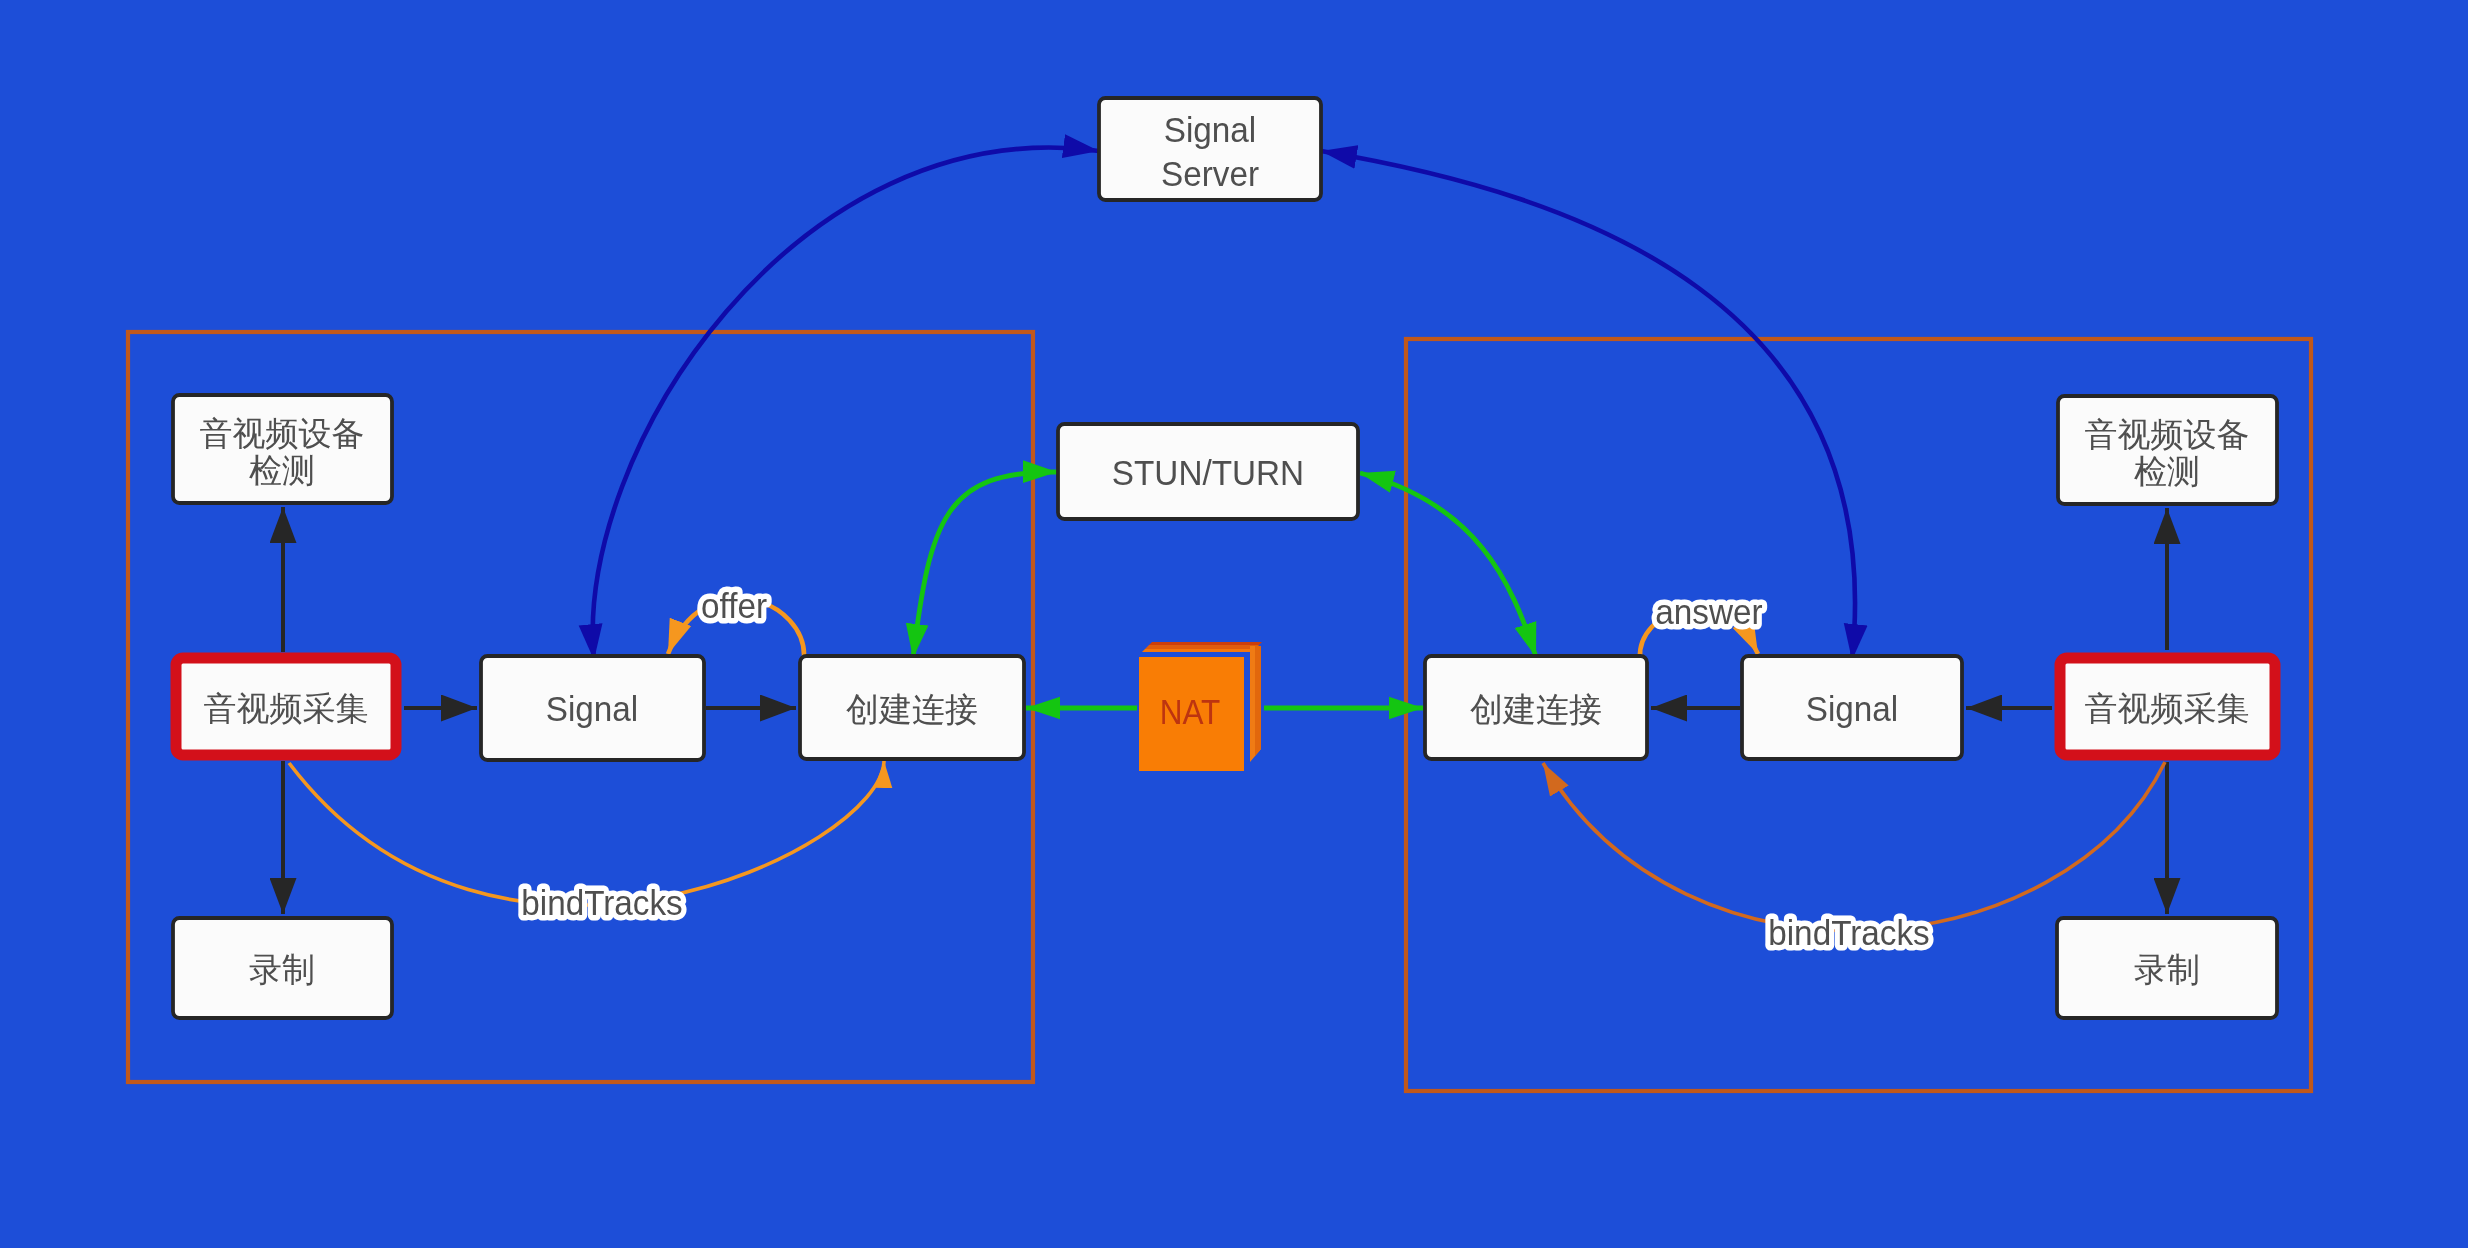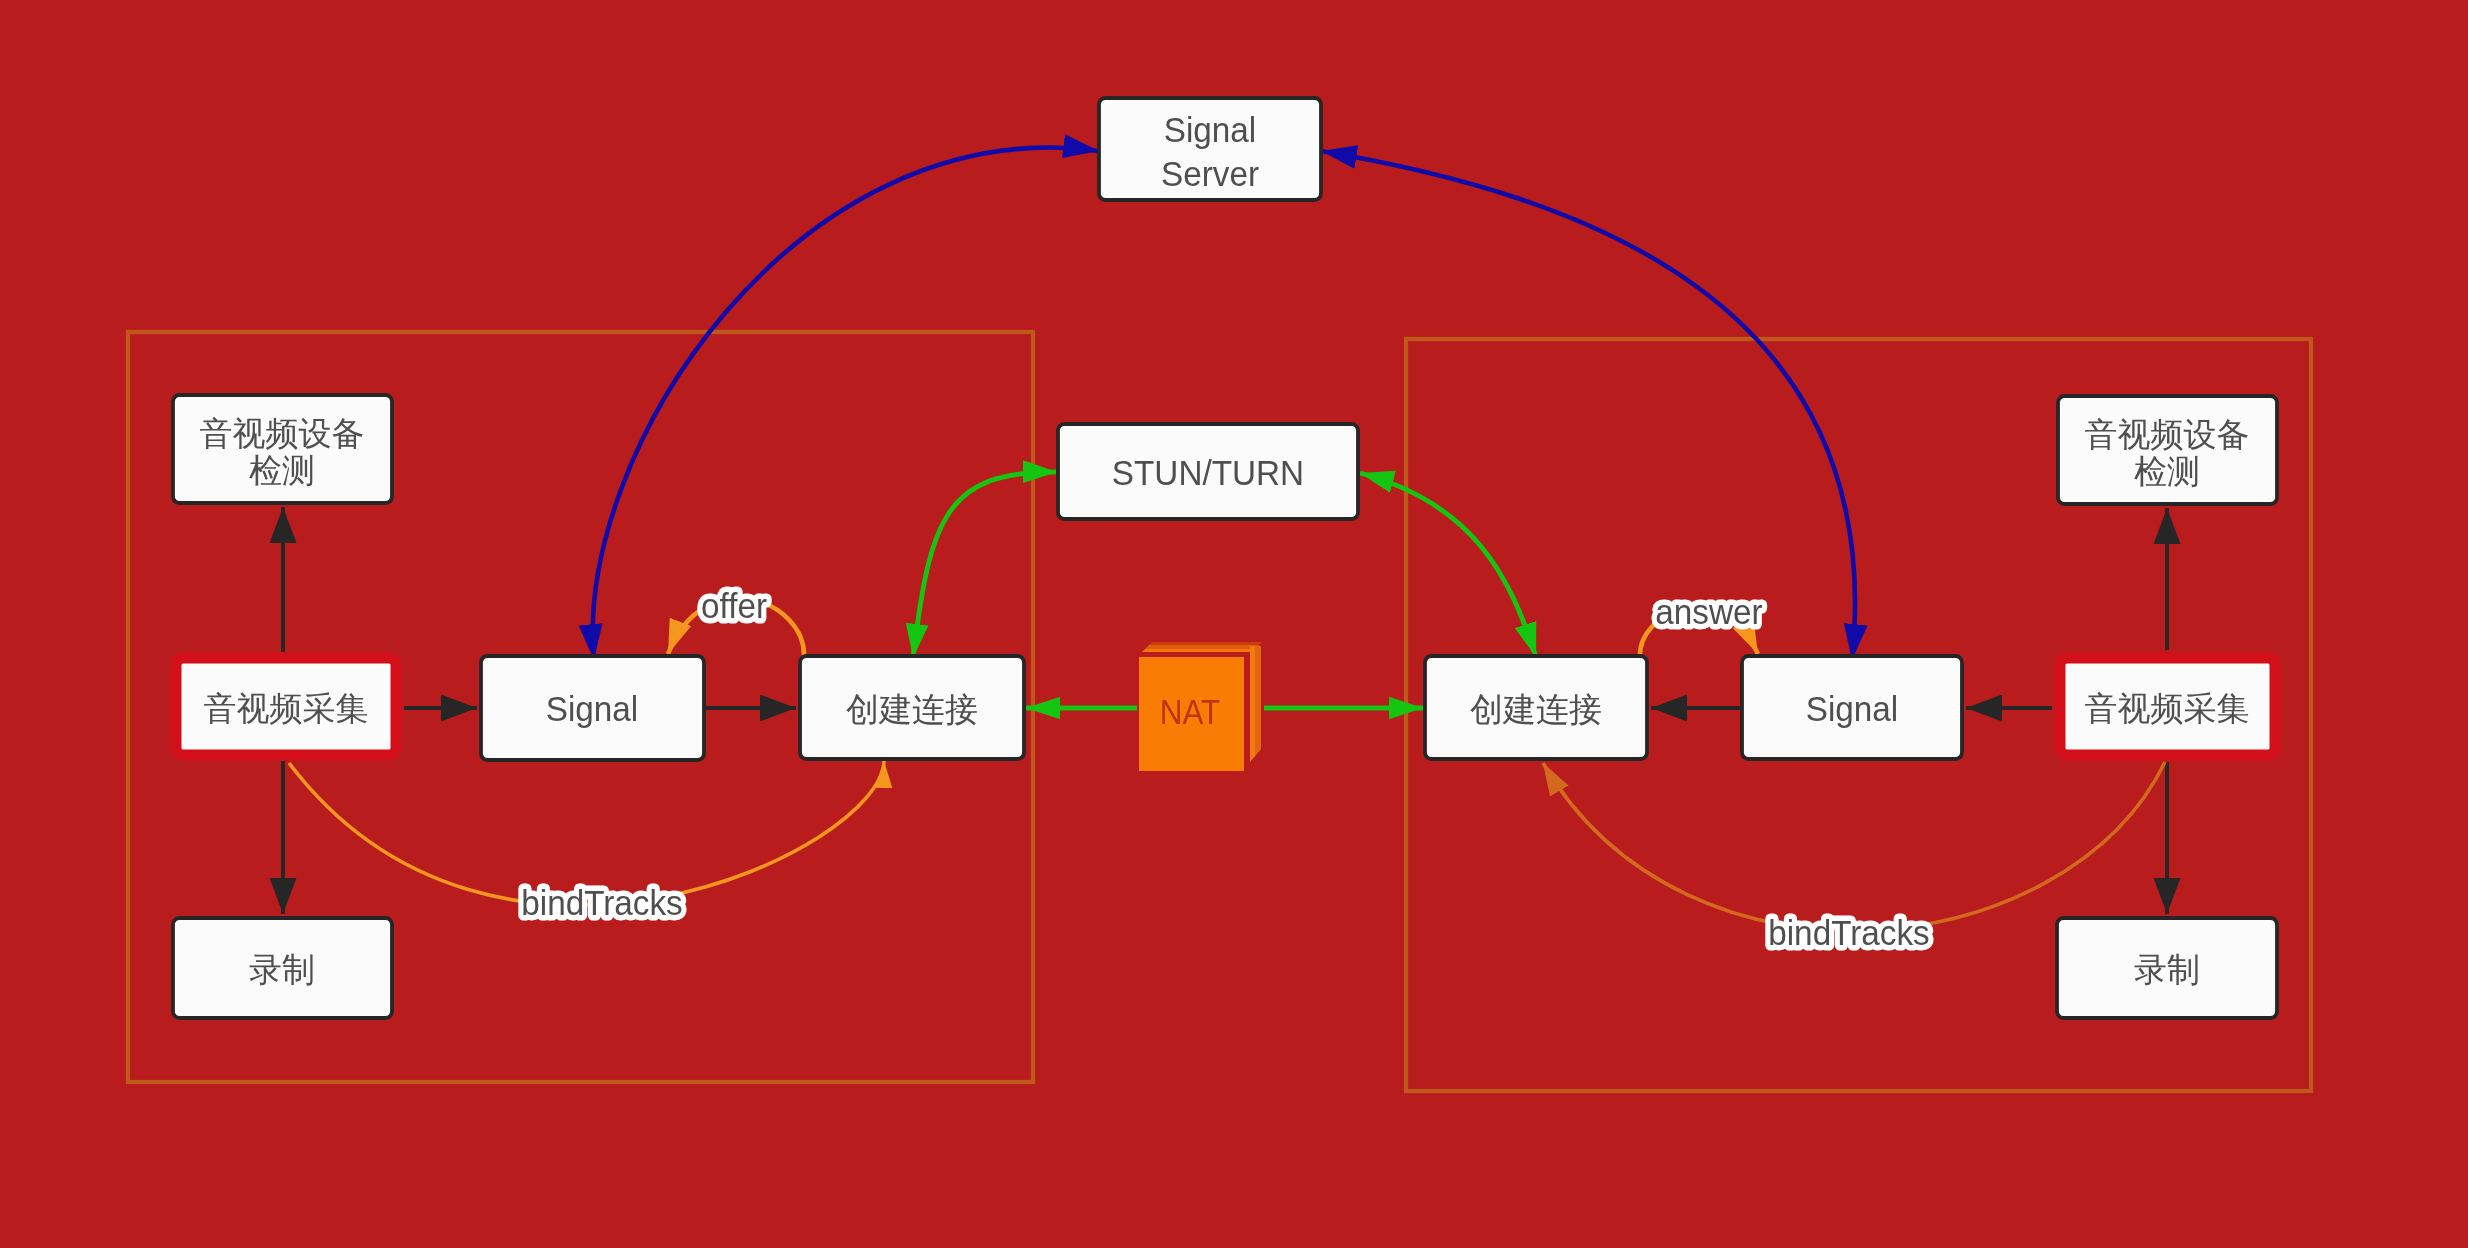--- a/index.html
+++ b/index.html
@@ -1,18 +1,18 @@
 <!DOCTYPE html>
 <html><head>
 <meta charset="utf-8">
 <title>WebRTC Architecture Diagram</title>
 <style>
   html,body{margin:0;padding:0;background:#ffffff;}
   body{width:2468px;height:1248px;overflow:hidden;font-family:"Liberation Sans",sans-serif;}
-  #stage{position:relative;width:2468px;height:1248px;background:#b91c1c;}
+  #stage{position:relative;width:2468px;height:1248px;background:#1d4ed8;}
   svg#diagram{position:absolute;left:0;top:0;width:2468px;height:1248px;}
   .nodebox{fill:#fbfbfb;stroke:#262626;stroke-width:3.8;}
   .nodebox.hl{stroke:#d3101a;stroke-width:11;}
   .panel{fill:none;stroke:#c1581b;stroke-width:4.2;}
   .nlabel{font-family:"Liberation Sans",sans-serif;fill:#4f4f4f;font-size:36px;text-anchor:middle;dominant-baseline:central;
           transform-box:fill-box;transform-origin:center;transform:scaleX(0.925);}
   .nlabel.cjk{font-size:33.5px;transform:scaleX(0.985);}
   .elabel{font-family:"Liberation Sans",sans-serif;fill:#4f4f4f;font-size:36px;text-anchor:middle;dominant-baseline:central;
           transform-box:fill-box;transform-origin:center;transform:scaleX(0.925);
           paint-order:stroke fill;stroke:#ffffff;stroke-width:11px;stroke-linejoin:round;}

